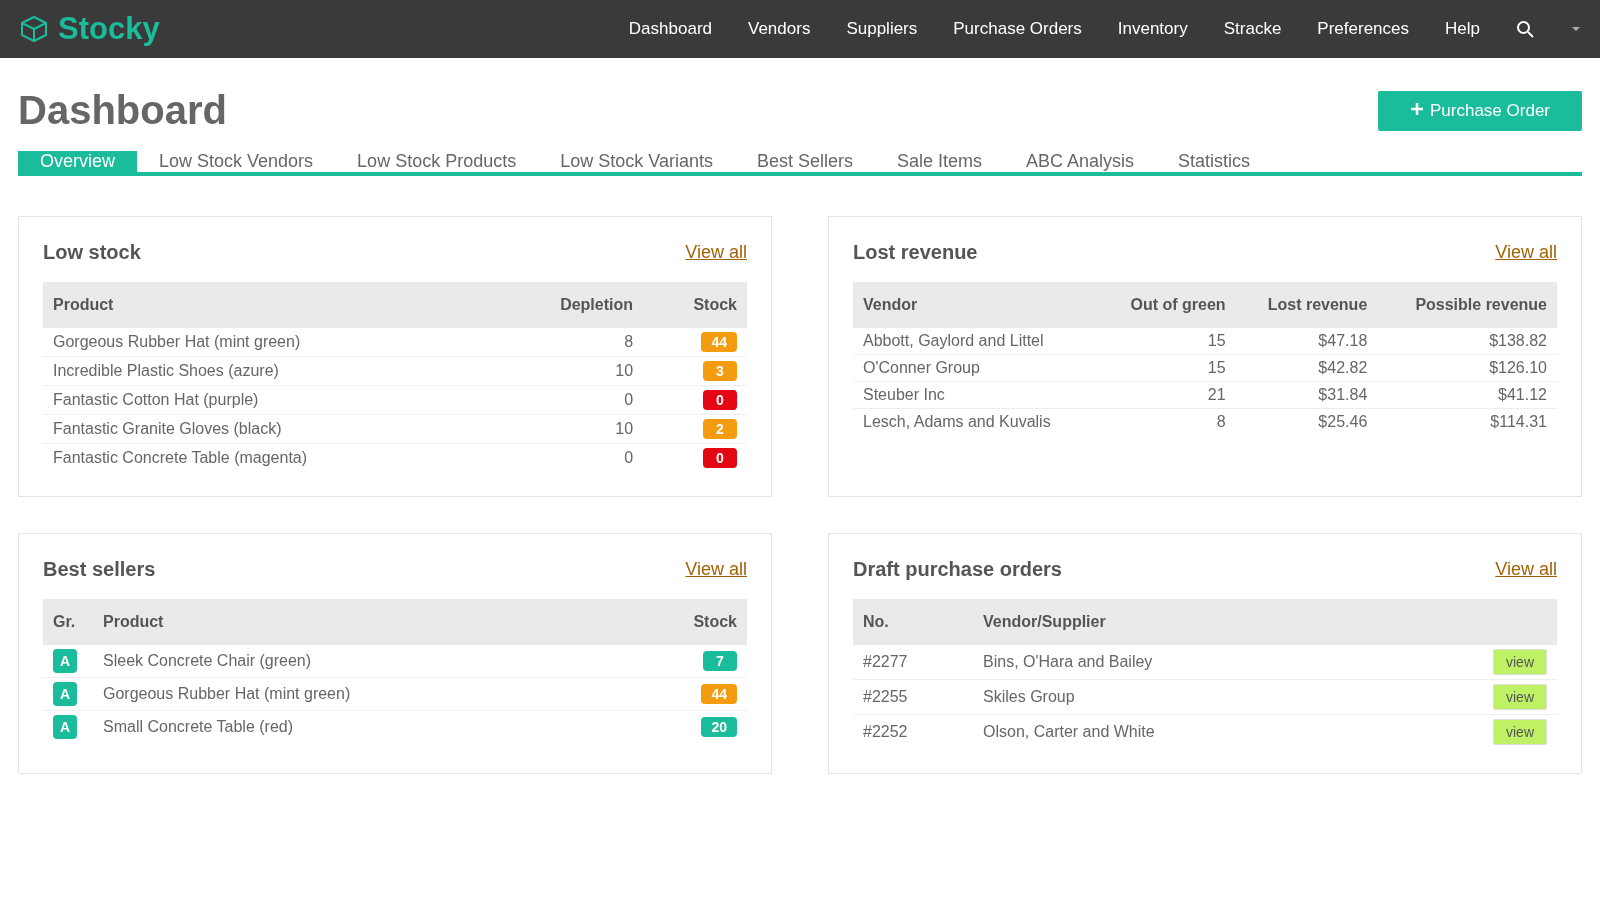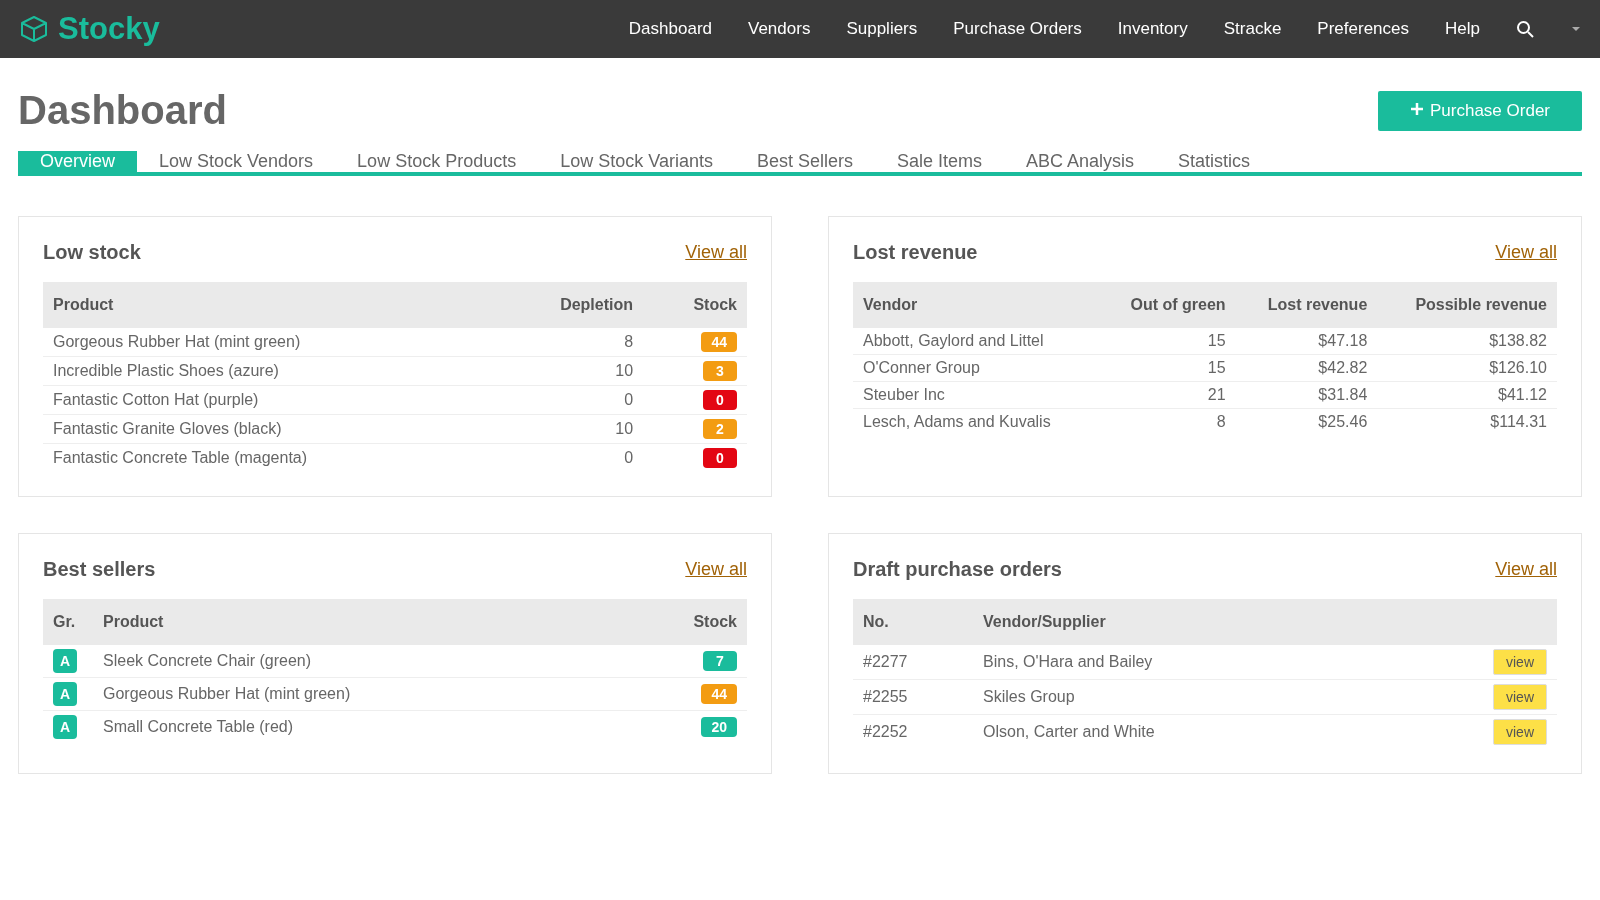--- a/index.html
+++ b/index.html
@@ -40,21 +40,21 @@
   tbody tr:last-child td { border-bottom: none; }
   td.r { text-align: right; }
   
   .pill { display: inline-block; min-width: 34px; padding: 2px 10px; border-radius: 4px; color: #fff; font-weight: 700; font-size: 14px; text-align: center; }
   .pill.orange { background: #f39c12; }
   .pill.red { background: #e30613; }
   .pill.teal { background: #1abc9c; }
   
   .grade { display: inline-flex; align-items: center; justify-content: center; width: 24px; height: 24px; background: #1abc9c; color: #fff; font-weight: 700; font-size: 14px; border-radius: 4px; }
   
-  .view-btn { background: #fde047; border: 1px solid #ddd; color: #555; font-size: 14px; padding: 4px 12px; cursor: pointer; border-radius: 2px; }
+  .view-btn { background: #bef264; border: 1px solid #ddd; color: #555; font-size: 14px; padding: 4px 12px; cursor: pointer; border-radius: 2px; }
 </style>
 </head>
 <body>
 
 <div class="topnav">
   <div class="brand">
     <span class="brand-icon">
       <svg width="32" height="32" viewBox="0 0 32 32">
           <path d="M4 10 L16 4 L28 10 L16 16 Z M4 10 L4 22 L16 28 L16 16 Z M28 10 L28 22 L16 28" fill="none" stroke="#1abc9c" stroke-width="2" stroke-linejoin="round"></path>
         </svg>

